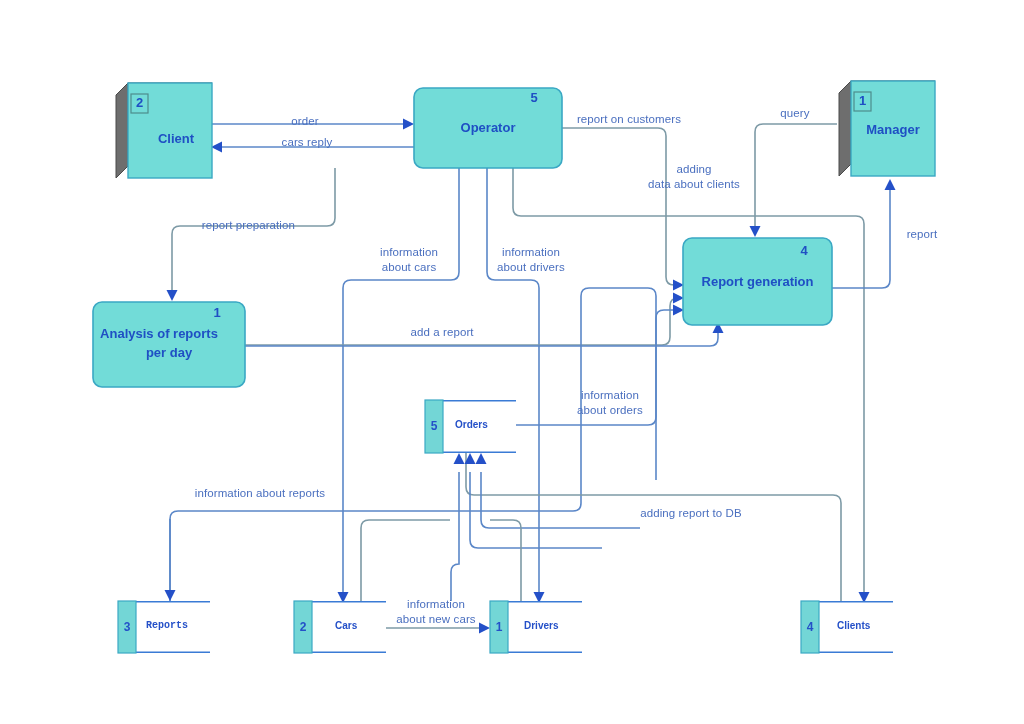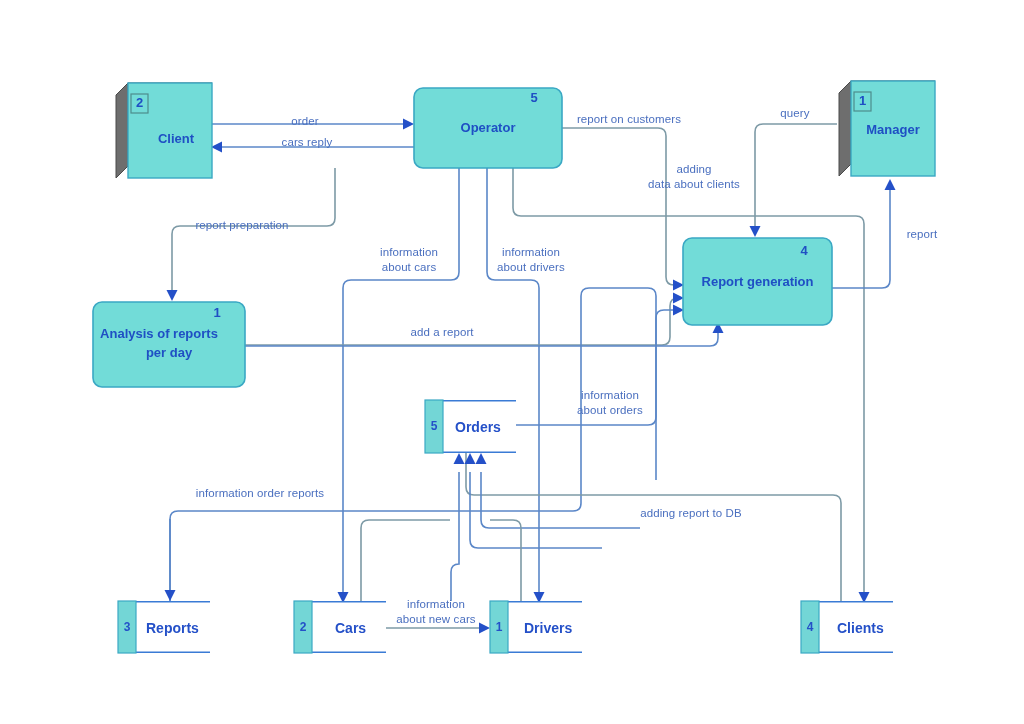--- a/index.html
+++ b/index.html
@@ -104,21 +104,21 @@
     font-family: "Liberation Sans", sans-serif;
     font-weight: bold;
     font-size: 13px;
     text-align: center;
   }
   .store-title {
     position: absolute;
     color: #2450C8;
     font-family: "Liberation Sans", sans-serif;
     font-weight: bold;
-    font-size: 14px;
+    font-size: 10px;
     text-align: left;
     white-space: pre;
   }
   .store-num {
     position: absolute;
     color: #2450C8;
     font-family: "Liberation Sans", sans-serif;
     font-weight: bold;
     font-size: 12px;
     text-align: center;
@@ -258,21 +258,21 @@
   <div class="node-title" style="left:683px; top:274px; width:149px;">Report generation</div>
   <div class="node-num" style="left:784px; top:243px; width:40px;">4</div>
 
   <div class="node-title" style="left:93px; top:326px; width:132px;">Analysis of reports</div>
   <div class="node-title" style="left:93px; top:345px; width:152px;">per day</div>
   <div class="node-num" style="left:197px; top:305px; width:40px;">1</div>
 
   <div class="store-title" style="left:455px; top:419px;">Orders</div>
   <div class="store-num" style="left:425px; top:419px; width:18px;">5</div>
 
-  <div class="store-title" style="left:146px; top:620px;">Reports</div>
+  <div class="store-title" style="left:146px; top:620px;font-family:Liberation Mono, monospace;">Reports</div>
   <div class="store-num" style="left:118px; top:620px; width:18px;">3</div>
 
   <div class="store-title" style="left:335px; top:620px;">Cars</div>
   <div class="store-num" style="left:294px; top:620px; width:18px;">2</div>
 
   <div class="store-title" style="left:524px; top:620px;">Drivers</div>
   <div class="store-num" style="left:490px; top:620px; width:18px;">1</div>
 
   <div class="store-title" style="left:837px; top:620px;">Clients</div>
   <div class="store-num" style="left:801px; top:620px; width:18px;">4</div>
@@ -283,33 +283,33 @@
 
   <div class="lbl" style="left:567px; top:112px; width:124px;">report on customers</div>
 
   <div class="lbl" style="left:760px; top:106px; width:70px;">query</div>
 
   <div class="lbl" style="left:628px; top:162px; width:132px;">adding</div>
   <div class="lbl" style="left:628px; top:177px; width:132px;">data about clients</div>
 
   <div class="lbl" style="left:890px; top:227px; width:64px;">report</div>
 
-  <div class="lbl" style="left:179px; top:218px; width:126px;">report preparation</div>
+  <div class="lbl" style="left:169px; top:218px; width:126px;text-align:right;">report preparation</div>
 
   <div class="lbl" style="left:358px; top:245px; width:102px;">information</div>
   <div class="lbl" style="left:358px; top:260px; width:102px;">about cars</div>
 
   <div class="lbl" style="left:481px; top:245px; width:100px;">information</div>
   <div class="lbl" style="left:481px; top:260px; width:100px;">about drivers</div>
 
   <div class="lbl" style="left:390px; top:325px; width:104px;">add a report</div>
 
   <div class="lbl" style="left:558px; top:388px; width:104px;">information</div>
   <div class="lbl" style="left:558px; top:403px; width:104px;">about orders</div>
 
-  <div class="lbl" style="left:182px; top:486px; width:156px;">information order reports</div>
+  <div class="lbl" style="left:182px; top:486px; width:156px;">information about reports</div>
 
   <div class="lbl" style="left:624px; top:506px; width:134px;">adding report to DB</div>
 
   <div class="lbl" style="left:384px; top:597px; width:104px;">information</div>
   <div class="lbl" style="left:384px; top:612px; width:104px;">about new cars</div>
 
 </div>
 
 </body></html>

